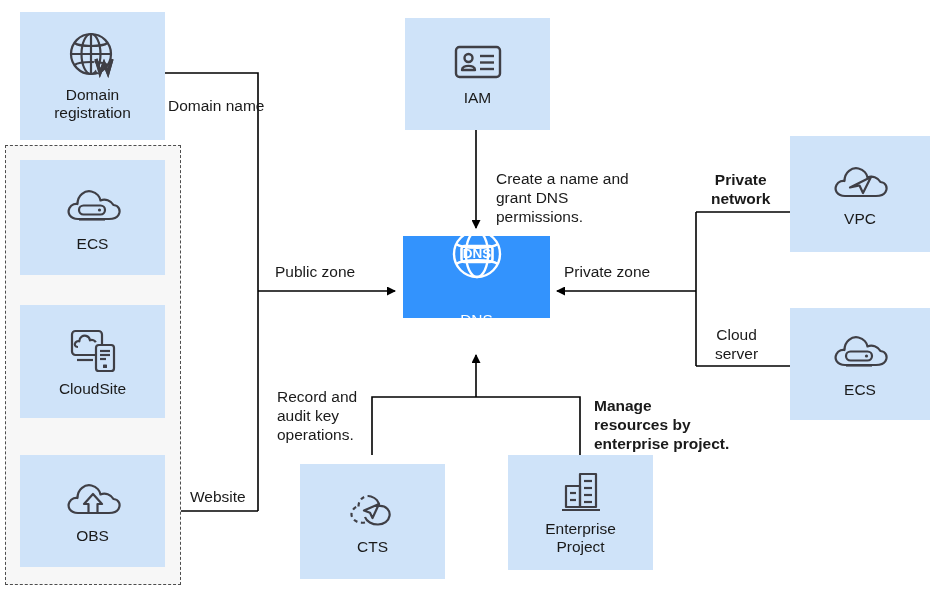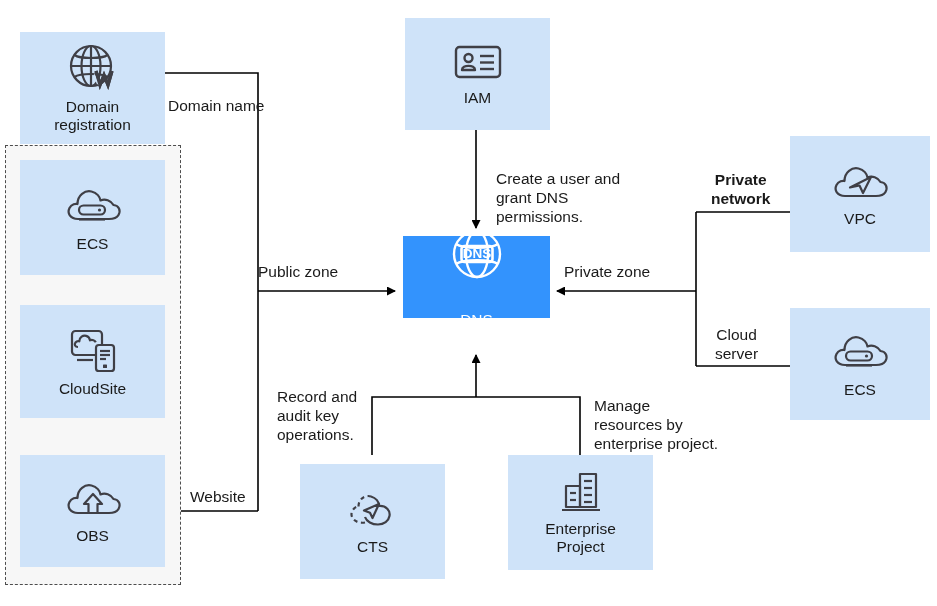--- a/index.html
+++ b/index.html
@@ -108,21 +108,21 @@
       <path d="M696,291 L557,291" marker-end="url(#arrow-l)"></path>
       <path d="M696,212 L696,366"></path>
       <path d="M696,212 L790,212"></path>
       <path d="M696,366 L790,366"></path>
 
       <path d="M476,397 L476,355" marker-end="url(#arrow-u)"></path>
       <path d="M372,455 L372,397 L580,397 L580,455"></path>
     </g>
   </svg>
 
-  <div class="node" style="left:20px; top:32px; width:145px; height:112px;">
+  <div class="node" style="left:20px; top:12px; width:145px; height:128px;">
     <span class="icon">
       <svg width="54" height="50" viewBox="0 0 54 50">
         <g fill="none" stroke="#3f3f46" stroke-width="2.2">
           <circle cx="25" cy="24" r="20"></circle>
           <ellipse cx="25" cy="24" rx="9.5" ry="20"></ellipse>
           <line x1="5" y1="24" x2="45" y2="24"></line>
           <line x1="25" y1="4" x2="25" y2="44"></line>
           <path d="M8.5,13 C14,17 36,17 41.5,13"></path>
           <path d="M8.5,35 C14,31 36,31 41.5,35"></path>
         </g>
@@ -279,35 +279,35 @@
       </svg>
     </span>
     <span class="label">Enterprise
 Project</span>
   </div>
 
   <div class="edge-label" style="left:168px; top:48px;margin-top:48px;">Domain name</div>
 
   <div class="edge-label" style="left:190px; top:487px;">Website</div>
 
-  <div class="edge-label" style="left:258px; top:262px;">Public zone</div>
+  <div class="edge-label" style="left:275px; top:262px;">Public zone</div>
 
   <div class="edge-label" style="left:564px; top:262px;">Private zone</div>
 
-  <div class="edge-label" style="left:496px; top:169px;">Create a user and
+  <div class="edge-label" style="left:496px; top:169px;">Create a name and
 grant DNS
 permissions.</div>
 
   <div class="edge-label" style="left:711px; top:170px; text-align:center;font-weight:bold;">Private
 network</div>
 
   <div class="edge-label" style="left:715px; top:325px; text-align:center;">Cloud
 server</div>
 
   <div class="edge-label" style="left:277px; top:387px;">Record and
 audit key
 operations.</div>
 
-  <div class="edge-label" style="left:594px; top:396px;">Manage
+  <div class="edge-label" style="left:594px; top:396px;font-weight:bold;">Manage
 resources by
 enterprise project.</div>
 
 </div>
 
 </body></html>

